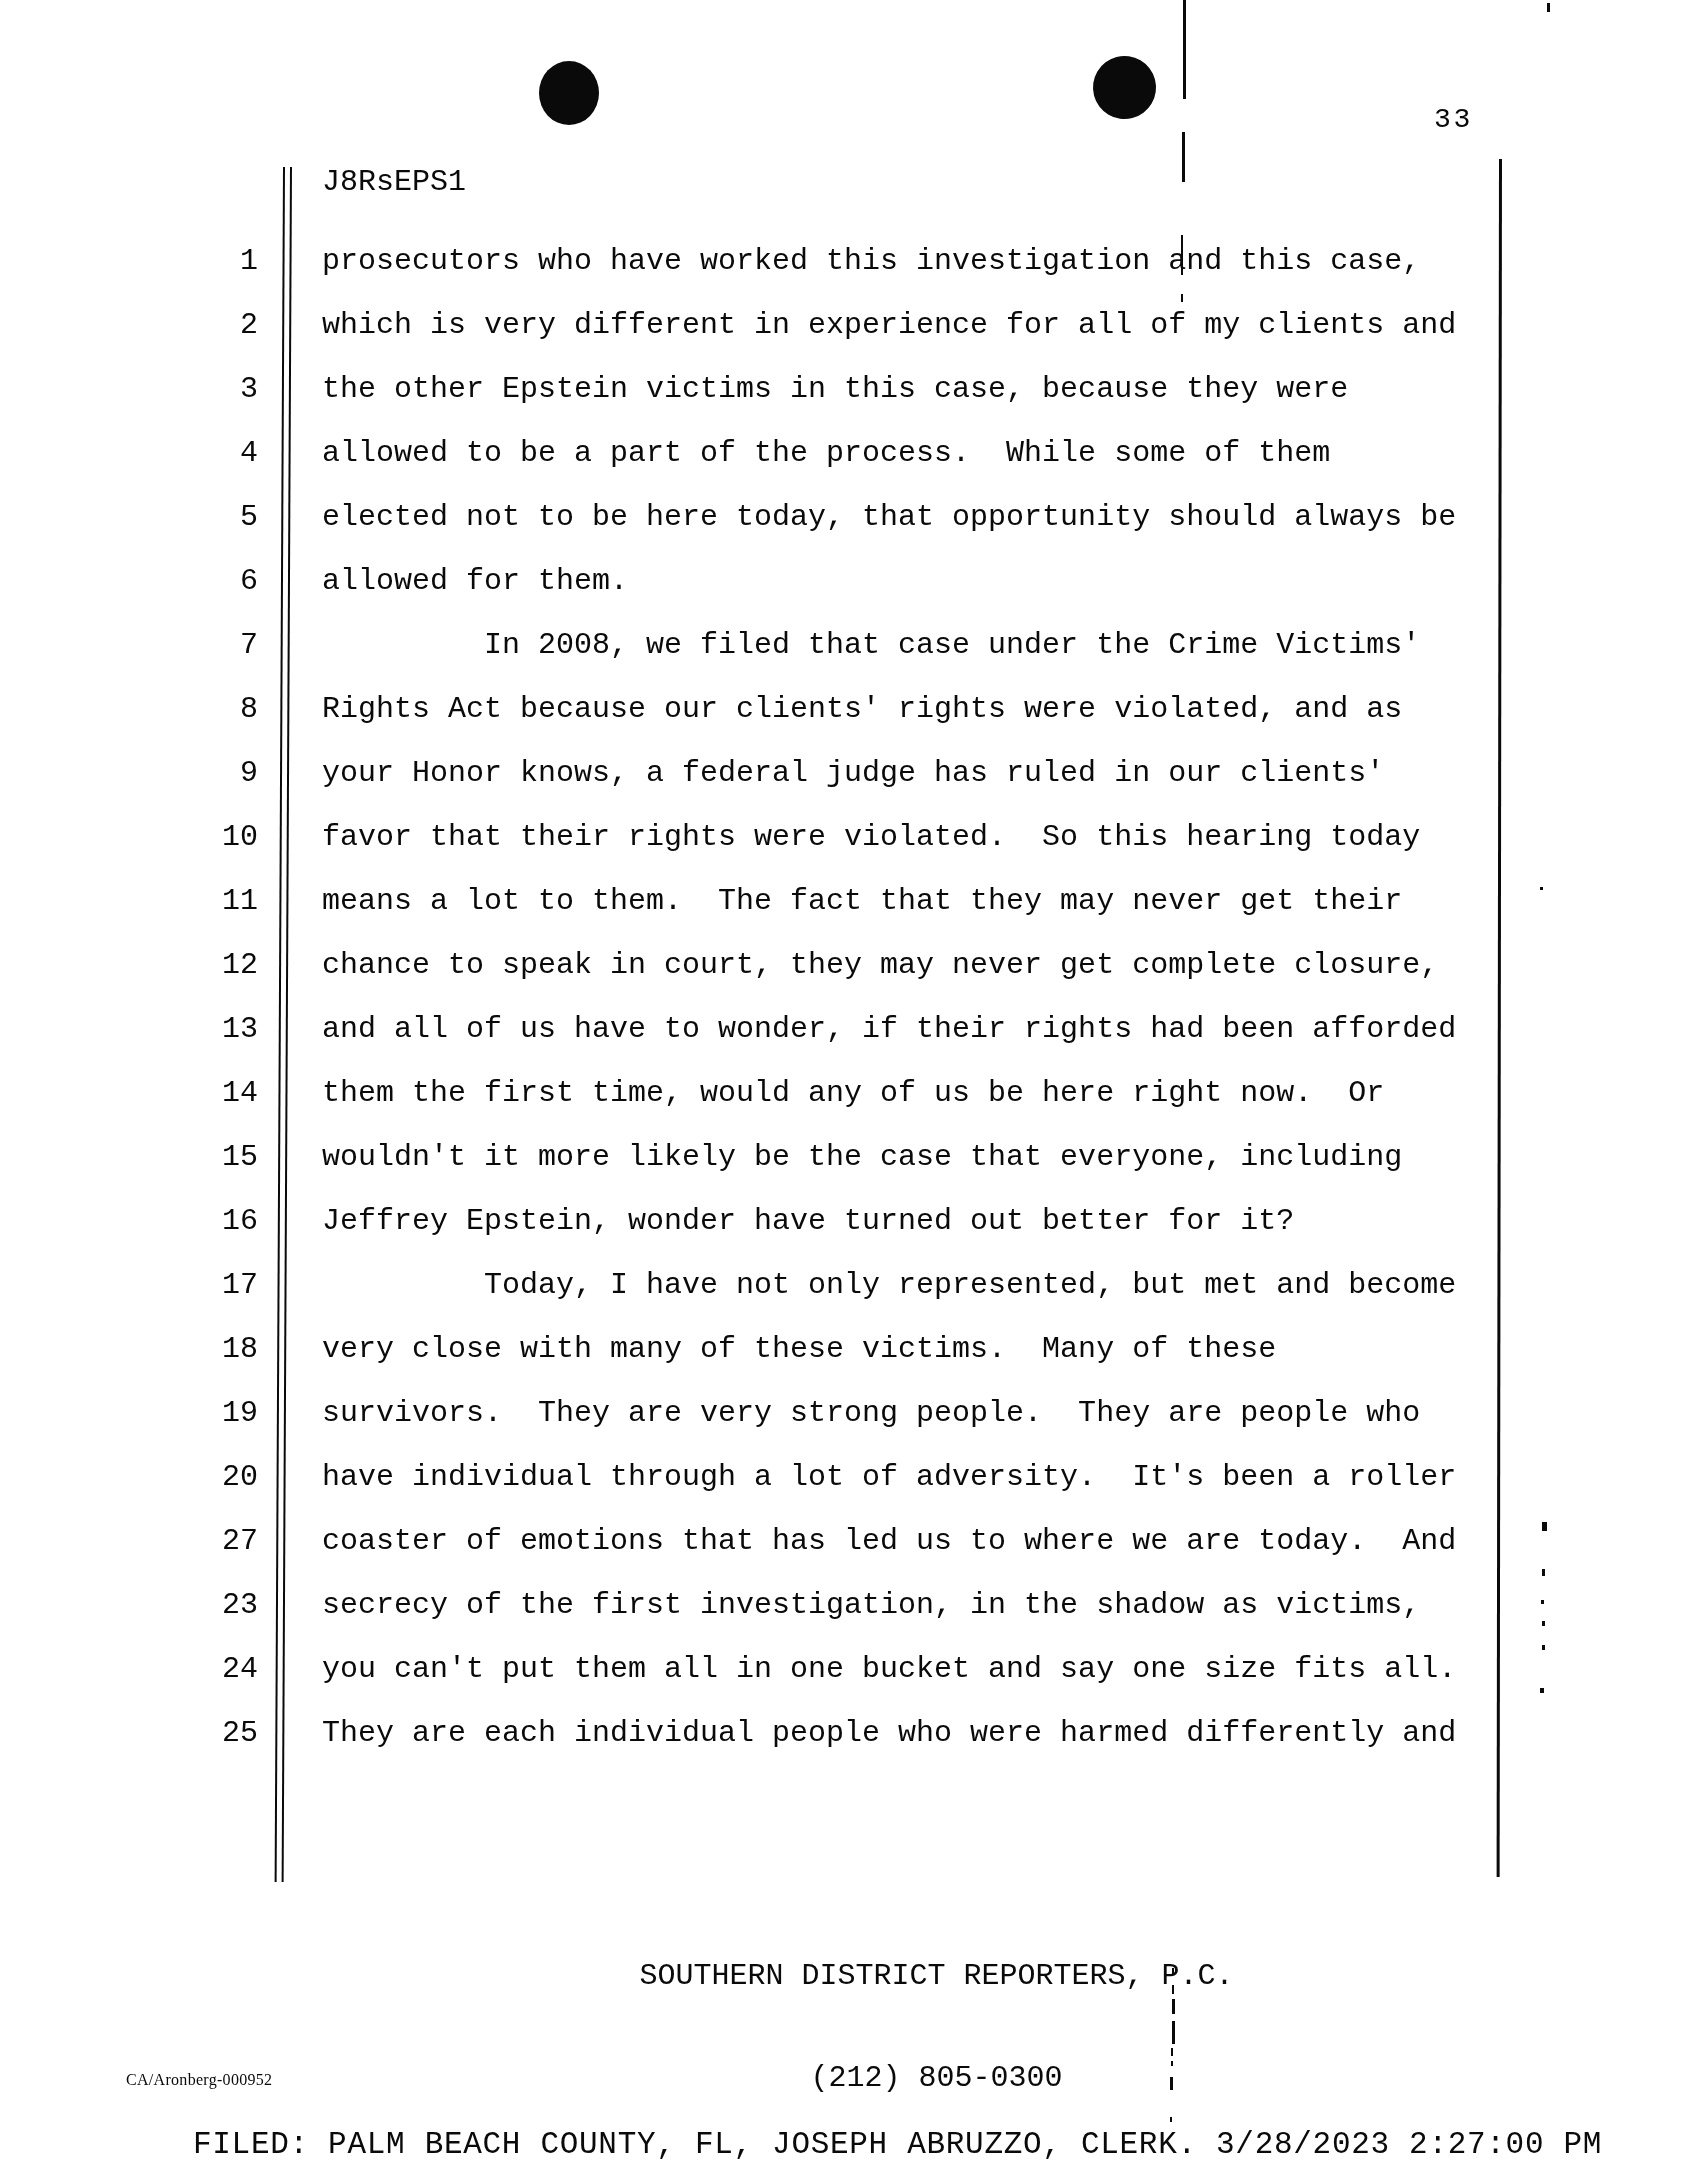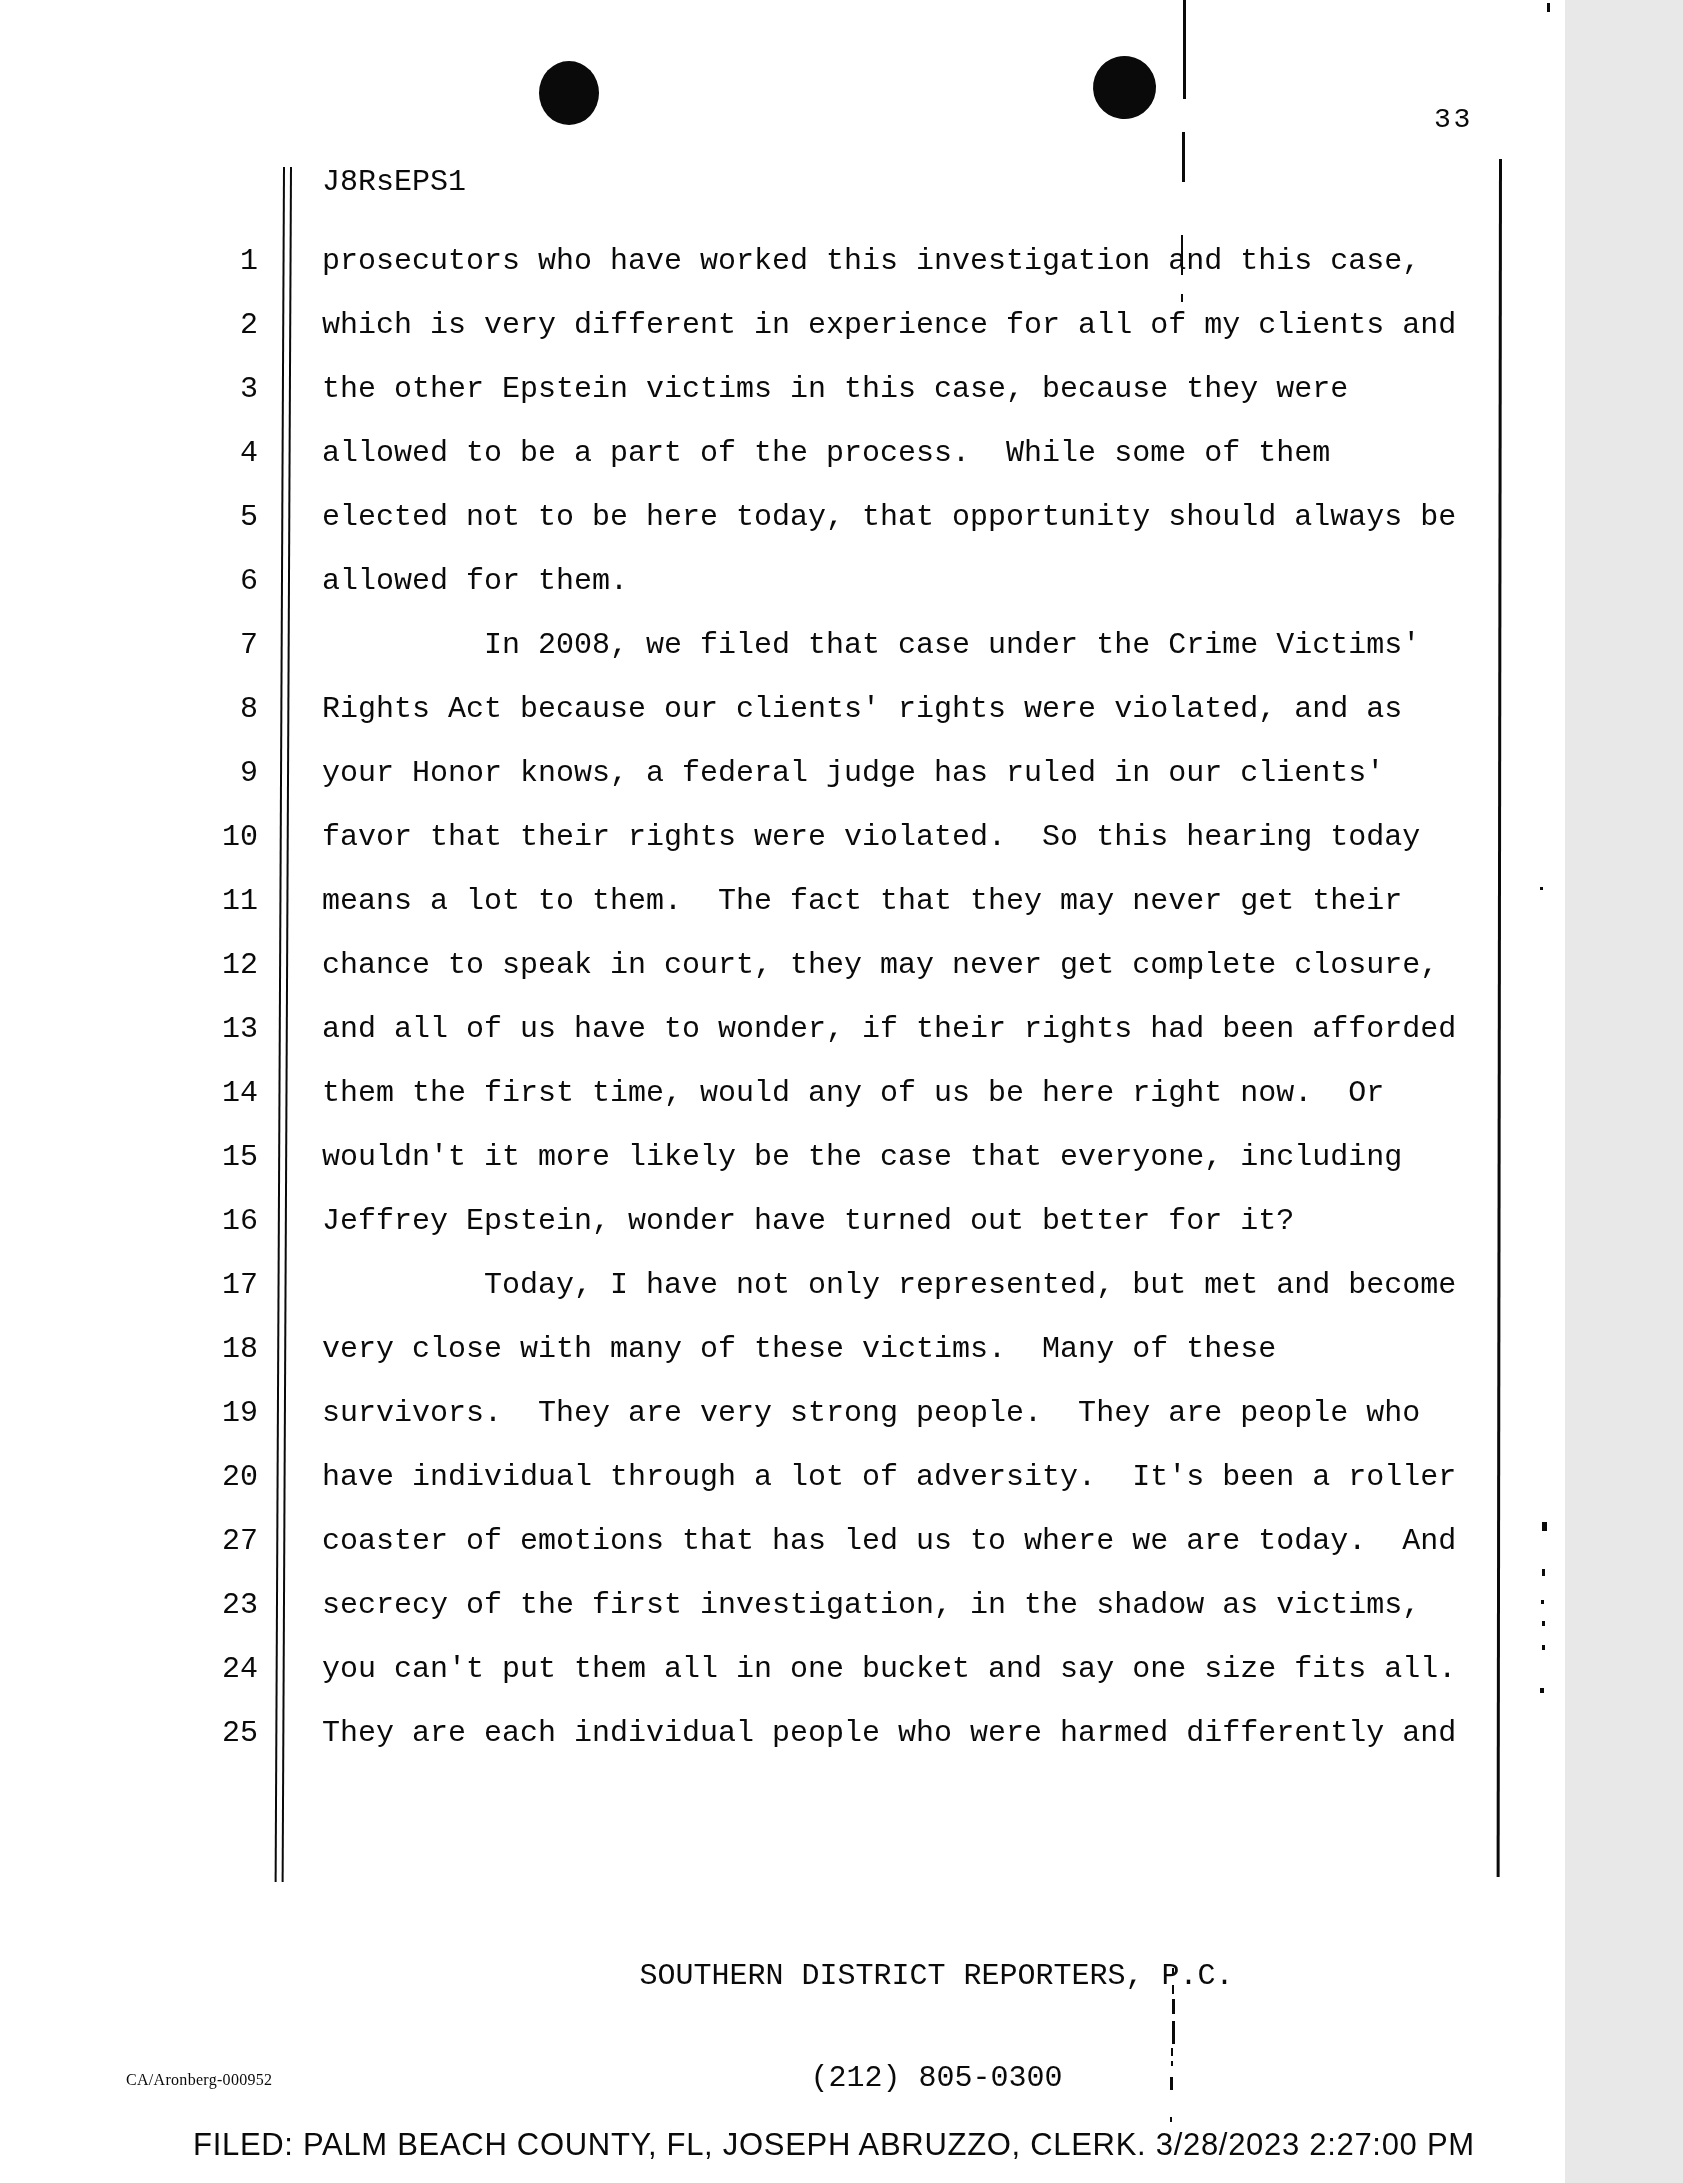--- a/index.html
+++ b/index.html
@@ -1,18 +1,18 @@
 <!DOCTYPE html>
 <html style="font-size:10.6px"><head>
 <meta charset="utf-8">
 <style>
   html,body{margin:0;padding:0;background:#e8e8e8;}
   #page{
     position:relative;
-    width:1565px;height:2183px;
+    width:1683px;height:2183px;
     background:var(--paper,#fff);
     color:var(--ink,#0a0a0a);
     overflow:hidden;
     font-family:"Liberation Mono", monospace;
   }
   .abs{position:absolute;}
   .mono{font-family:"Liberation Mono", monospace;}
   
   .punch{
     position:absolute;background:var(--ink,#0a0a0a);
@@ -46,21 +46,21 @@
     text-align:center;font-size:30px;line-height:34px;white-space:pre;
   }
   
   #bates{
     left:126px;top:2067px;
     font-family:Liberation Serif, serif;
     font-size:16px;line-height:26.5px;letter-spacing:0.3px;
   }
   #filed{
     left:193px;top:2128px;
-    font-family:Liberation Sans, sans-serif;
+    font-family:Liberation Mono, monospace;
     font-size:31px;line-height:34px;letter-spacing:0.7px;
   }
 </style>
 </head>
 <body>
 
 <div id="page" style="--ink: #0a0a0a; --paper: #ffffff;">
 
   <div class="punch" style="left:539px;top:61px;width:60px;height:64px;"></div>
   <div class="punch" style="left:1093px;top:56px;width:63px;height:63px;transform:rotate(8deg);"></div>

